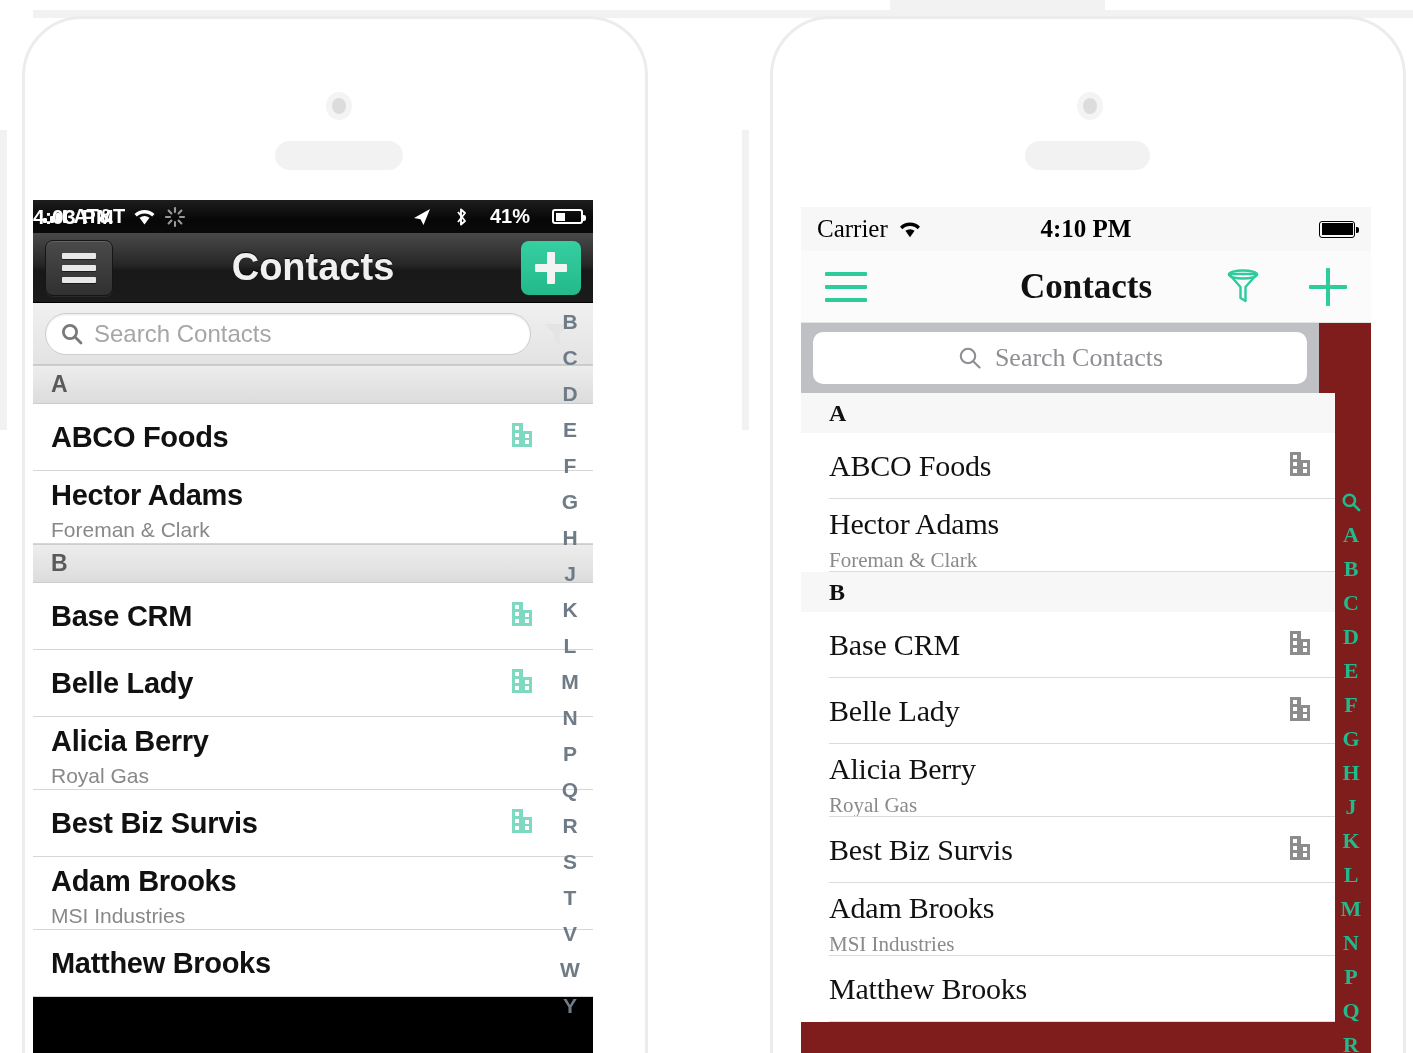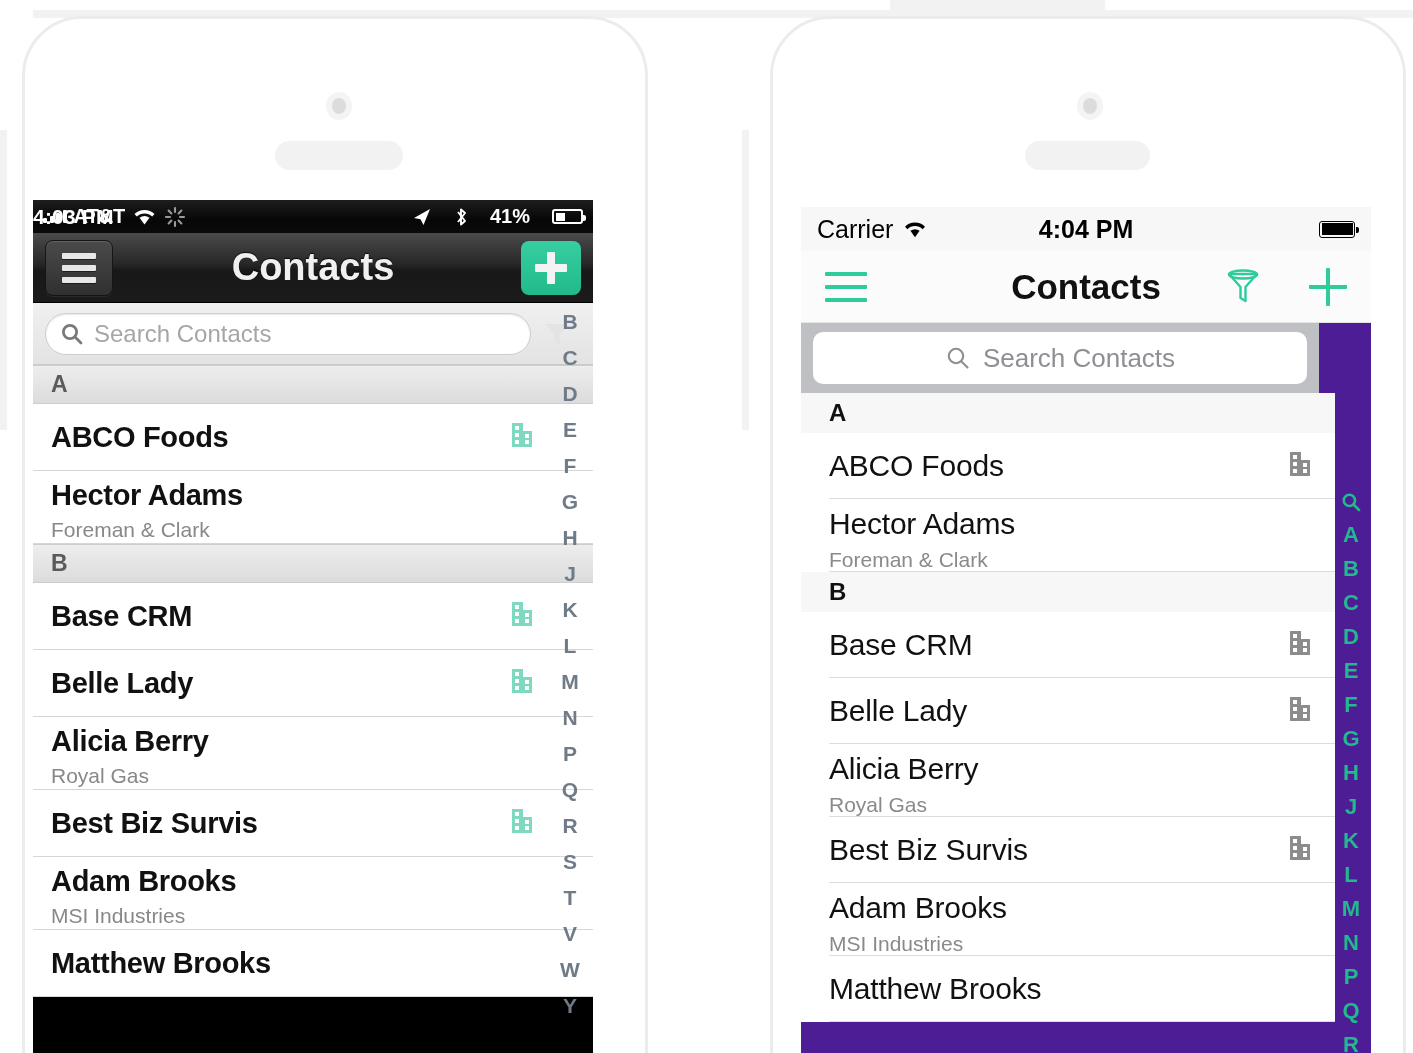--- a/index.html
+++ b/index.html
@@ -224,21 +224,22 @@
   }
   .index-bar.l {
     right: 0; top: 33px;
     color:#6f7b87; font-size: 21px;
   }
   .index-bar.l .ix { line-height: 1; padding: 7.5px 0; cursor:pointer;}
 
   
   .screen.right-screen {
     left: 801px; top: 207px; width: 570px; height: 846px;
-    background:#4c1d95;
+    background:#7f1d1d;
+    font-family:Liberation Serif, serif;
   }
   .ios7-statusbar {
     height: 44px;
     background: #f7f7f7;
     display:flex; align-items:center;
     padding: 0 16px;
     box-sizing:border-box;
     position: relative;
     color:#000;
   }
@@ -580,21 +581,21 @@
   <div class="ios7-statusbar">
     <div class="sb-left">
       <span class="ios7-carrier">Carrier</span>
       <span style="display:inline-flex;">
         <svg width="26" height="19" viewBox="0 0 26 19">
             <path d="M13 17.2 L8.4 10.8 A8 8 0 0 1 17.6 10.8 Z" fill="#000"></path>
             <path d="M3 6.8 A14 14 0 0 1 23 6.8 L20.6 9.2 A10.6 10.6 0 0 0 5.4 9.2 Z" fill="#000"></path>
           </svg>
       </span>
     </div>
-    <div class="ios7-time">4:04 PM</div>
+    <div class="ios7-time">4:10 PM</div>
     <div class="ios7-batt">
         <span style="width:100%"></span>
       </div>
   </div>
 
   <div class="ios7-navbar">
     <div class="ios7-menu-btn">
         <i></i>
         <i></i>
         <i></i>

